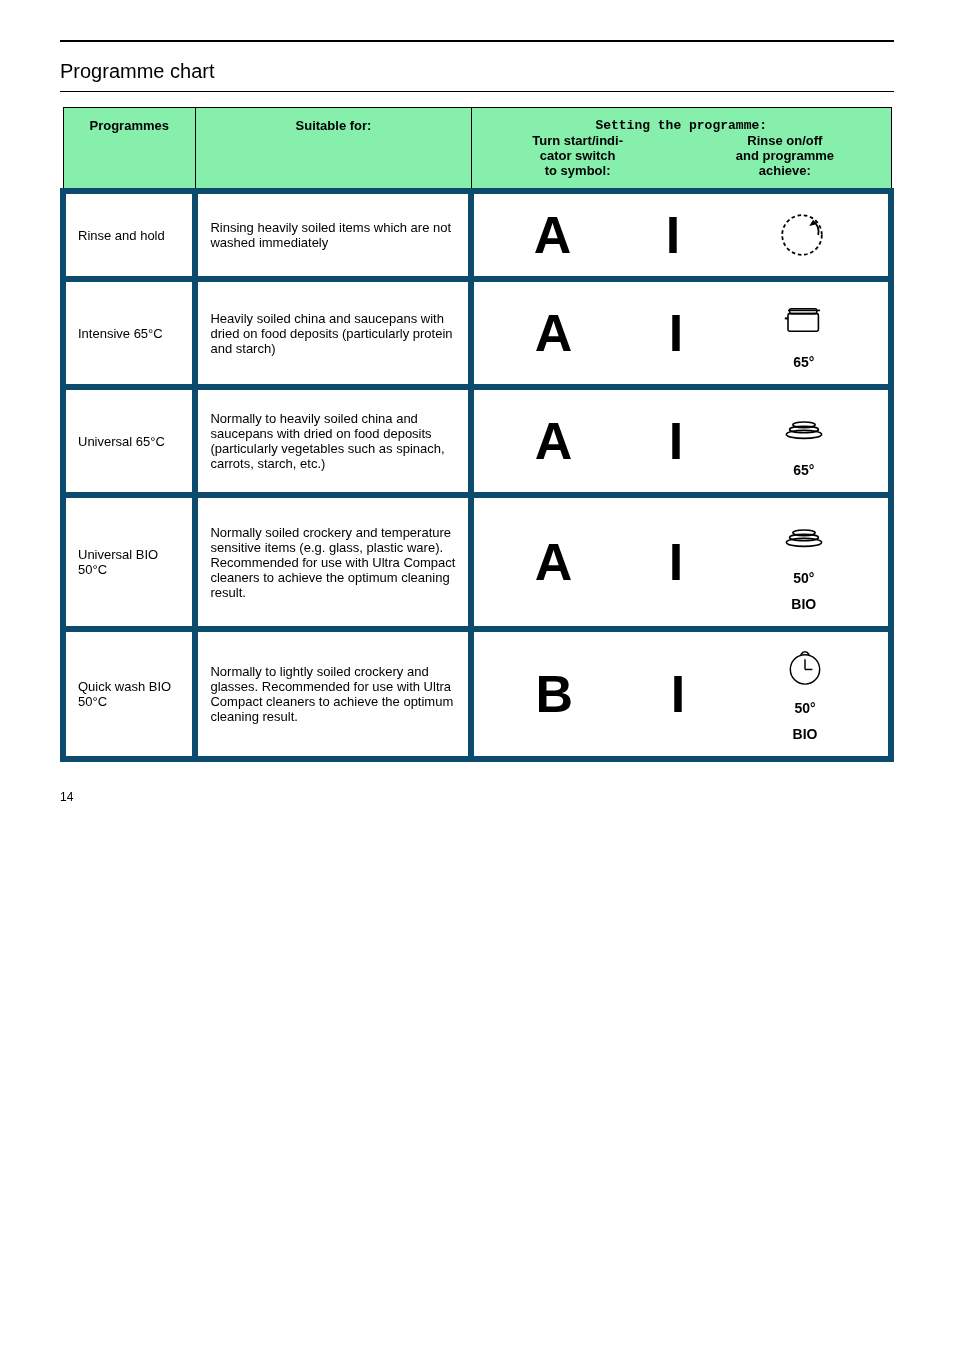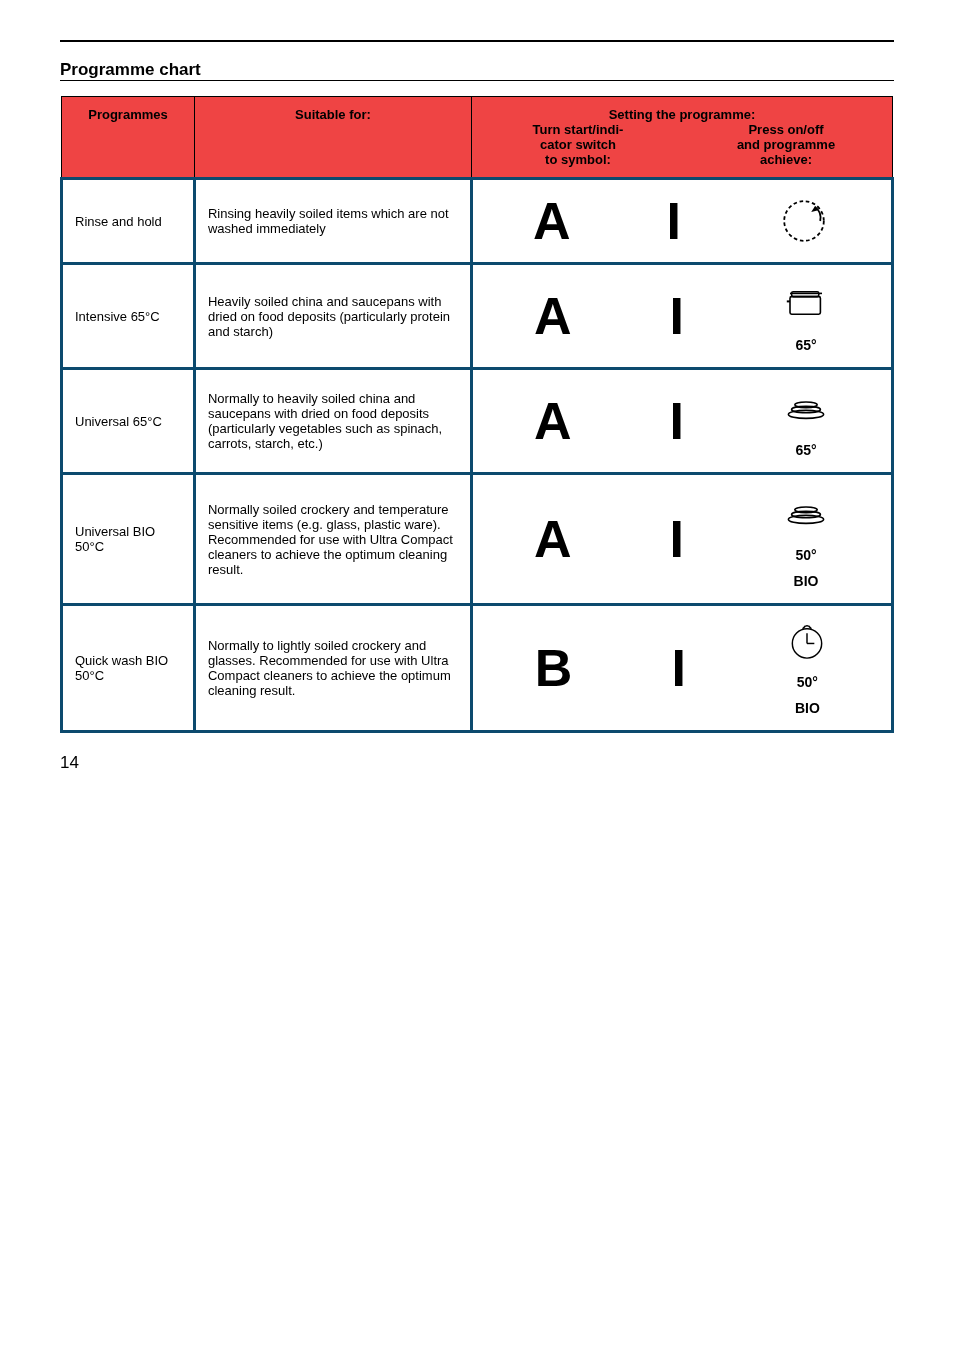--- a/index.html
+++ b/index.html
@@ -12,22 +12,23 @@
       background: #fff;
       font-family: Arial, Helvetica, sans-serif;
       font-size: 13px;
       color: #000;
       width: 954px;
       min-height: 1355px;
       padding: 40px 60px 40px 60px;
     }
 
     .page-title {
-      font-size: 17px;
-      font-weight: bold;
+      font-size: 20px;
+      font-weight: normal;
+      margin-bottom: 8px;
       padding-top: 10px;
     }
 
     .top-rule {
       border: none;
       border-top: 2px solid #000;
       margin-bottom: 8px;
     }
 
     .bottom-rule {
@@ -41,35 +42,35 @@
       border-collapse: collapse;
       border: 1.5px solid #000;
     }
 
     thead tr th {
       border: 1px solid #000;
       padding: 10px 12px;
       font-weight: bold;
       font-size: 13px;
       vertical-align: top;
-      background: #ef4444;
+      background: #86efac;
     }
 
     thead tr th:nth-child(1) {
       width: 120px;
     }
     thead tr th:nth-child(2) {
       width: 250px;
     }
     thead tr th:nth-child(3) {
       width: 380px;
     }
 
     tbody tr td {
-      border: 3px solid #0c4a6e;
+      border: 6px solid #0c4a6e;
       padding: 14px 12px;
       vertical-align: middle;
     }
 
     td.programme-name {
       font-size: 13px;
       vertical-align: middle;
     }
 
     td.suitable-for {
@@ -111,30 +112,31 @@
     .programme-icon {
       display: flex;
       flex-direction: column;
       align-items: center;
       font-size: 13px;
       font-weight: bold;
       gap: 10px;
     }
 
     .page-number {
-      margin-top: 20px;
-      font-size: 17px;
+      margin-top: 28px;
+      font-size: 12px;
     }
 
     .header-setting-col {
       font-size: 13px;
     }
 
     .header-setting-col .line1 {
       font-weight: bold;
+      font-family: Liberation Mono, monospace;
     }
 
     .header-sub {
       display: flex;
       gap: 20px;
     }
 
     .sub-col {
       flex: 1;
     }
@@ -162,21 +164,21 @@
       <th>
         <div class="header-setting-col">
           <div class="line1">Setting the programme:</div>
           <div class="header-sub">
             <div class="sub-col">
               <div>Turn start/indi-</div>
               <div>cator switch</div>
               <div>to symbol:</div>
             </div>
             <div class="sub-col">
-              <div>Press on/off</div>
+              <div>Rinse on/off</div>
               <div>and programme</div>
               <div>achieve:</div>
             </div>
           </div>
         </div>
       </th>
     </tr>
   </thead>
   <tbody id="table-body">
   <tr>

